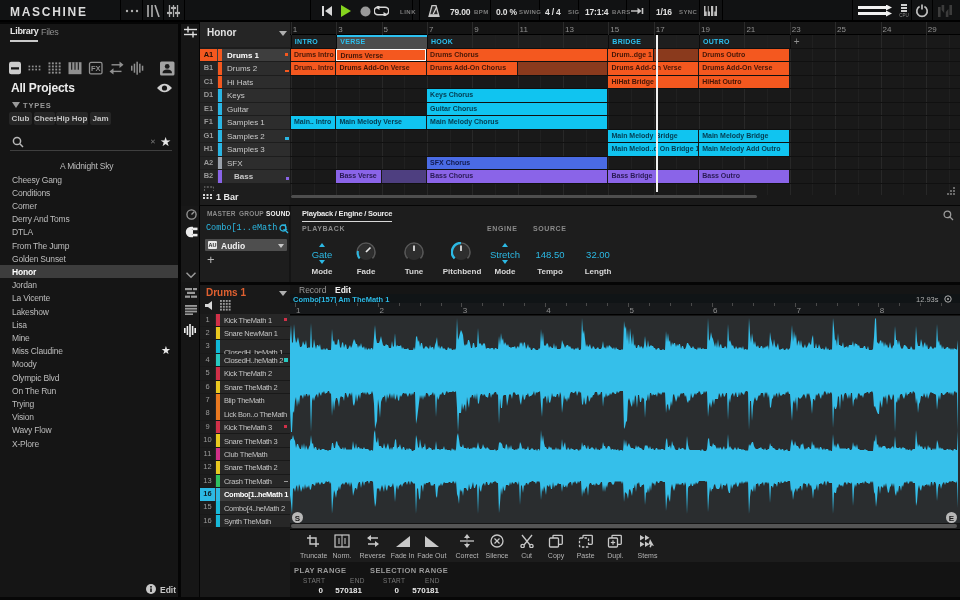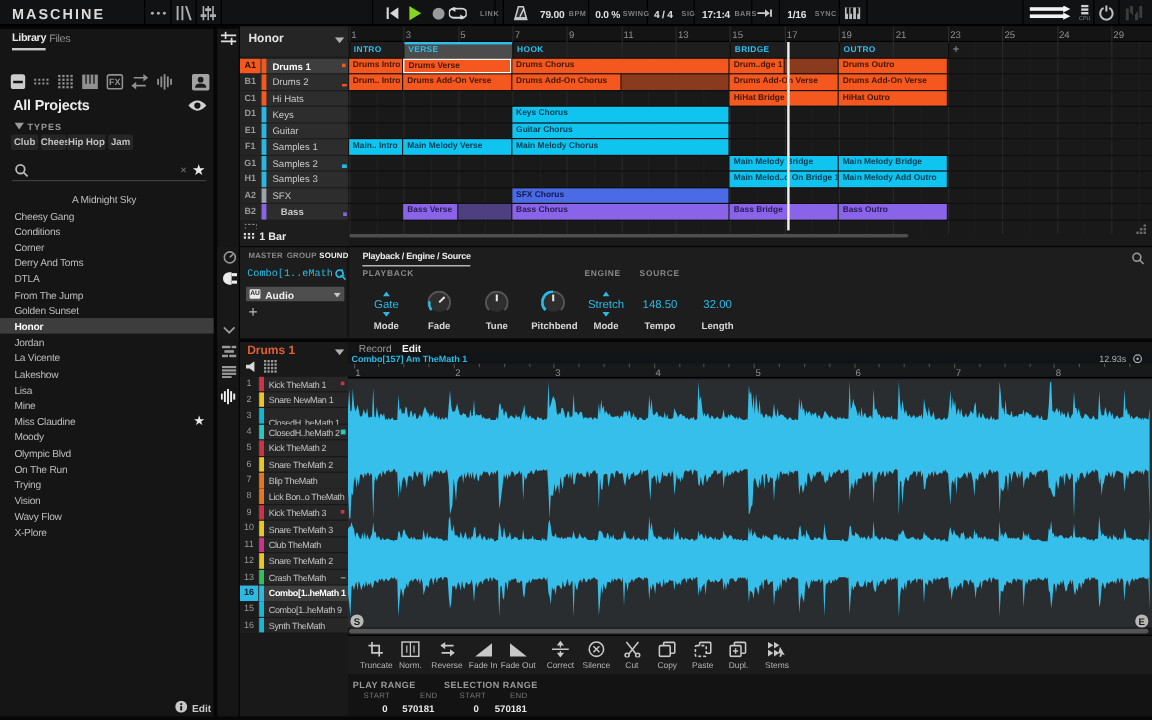--- a/index.html
+++ b/index.html
@@ -686,21 +686,21 @@
 <div class="abs" style="left:200px;top:474.5px;width:15px;height:12.6px;background:#1c1c1c;color:#9a9a9a;font-size:7.5px;font-weight:normal;text-align:center;line-height:12.6px;">13</div>
 <div class="abs" style="left:216px;top:474.5px;width:4px;height:12.6px;background:#30c060;"></div>
 <div class="abs" style="left:224px;top:476.7px;width:66px;height:10px;font-size:7.5px;letter-spacing:-0.3px;font-weight:normal;color:#c4c4c4;white-space:nowrap;overflow:hidden;">Crash TheMath</div>
 <div class="abs" style="left:200px;top:488.0px;width:90px;height:12.6px;background:#3e3e3e;"></div>
 <div class="abs" style="left:200px;top:488.0px;width:15px;height:12.6px;background:#2cb9e4;color:#102028;font-size:7.5px;font-weight:bold;text-align:center;line-height:12.6px;">16</div>
 <div class="abs" style="left:216px;top:488.0px;width:4px;height:12.6px;background:#2cb9e4;"></div>
 <div class="abs" style="left:224px;top:490.2px;width:66px;height:10px;font-size:7.5px;letter-spacing:-0.3px;font-weight:bold;color:#fff;white-space:nowrap;overflow:hidden;">Combo[1..heMath 1</div>
 <div class="abs" style="left:200px;top:501.4px;width:90px;height:12.6px;background:#272727;"></div>
 <div class="abs" style="left:200px;top:501.4px;width:15px;height:12.6px;background:#1c1c1c;color:#9a9a9a;font-size:7.5px;font-weight:normal;text-align:center;line-height:12.6px;">15</div>
 <div class="abs" style="left:216px;top:501.4px;width:4px;height:12.6px;background:#18b8d8;"></div>
-<div class="abs" style="left:224px;top:503.6px;width:66px;height:10px;font-size:7.5px;letter-spacing:-0.3px;font-weight:normal;color:#c4c4c4;white-space:nowrap;overflow:hidden;">Combo[1..heMath 9</div>
+<div class="abs" style="left:224px;top:503.6px;width:66px;height:10px;font-size:7.5px;letter-spacing:-0.3px;font-weight:normal;color:#c4c4c4;white-space:nowrap;overflow:hidden;">Combo[4..heMath 2</div>
 <div class="abs" style="left:200px;top:514.8px;width:90px;height:12.6px;background:#272727;"></div>
 <div class="abs" style="left:200px;top:514.8px;width:15px;height:12.6px;background:#1c1c1c;color:#9a9a9a;font-size:7.5px;font-weight:normal;text-align:center;line-height:12.6px;">16</div>
 <div class="abs" style="left:216px;top:514.8px;width:4px;height:12.6px;background:#18b8d8;"></div>
 <div class="abs" style="left:224px;top:517.0px;width:66px;height:10px;font-size:7.5px;letter-spacing:-0.3px;font-weight:normal;color:#c4c4c4;white-space:nowrap;overflow:hidden;">Synth TheMath</div>
 <div class="abs" style="left:284px;top:317.5px;width:3px;height:3px;background:#d03048;"></div>
 <div class="abs" style="left:284px;top:357.8px;width:4px;height:4px;background:#28c8c0;"></div>
 <div class="abs" style="left:284px;top:424.9px;width:3px;height:3px;background:#d03048;"></div>
 <div class="abs" style="left:284px;top:480.5px;width:4px;height:1.5px;background:#9a9a9a;"></div>
 <div class="abs" style="left:290px;top:285px;width:670px;height:315px;background:#151515;"></div>
 <div class="txt" style="left:299px;top:285px;font-size:8.5px;color:#9a9a9a;">Record</div>

